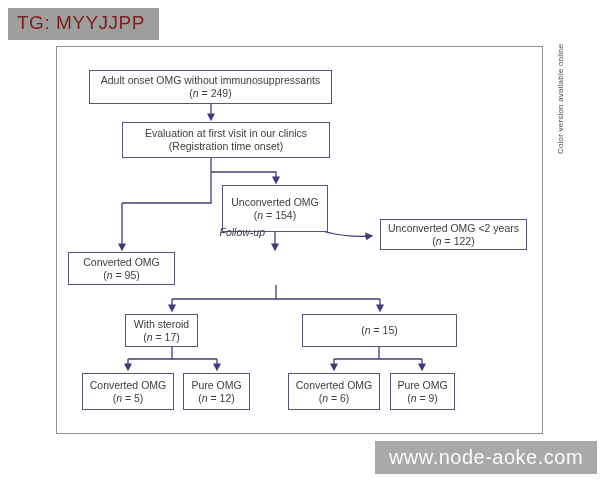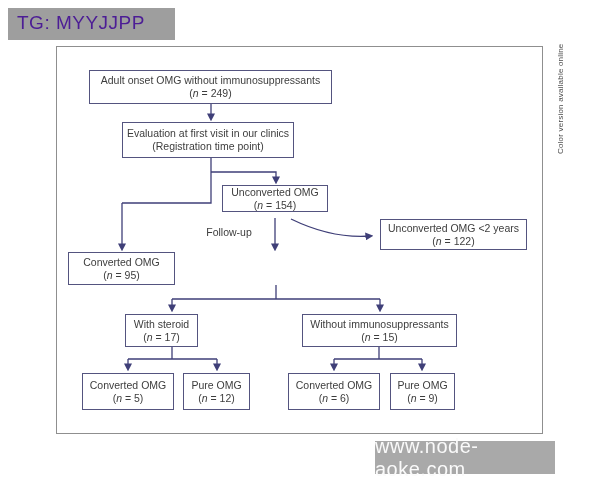--- a/index.html
+++ b/index.html
@@ -4,53 +4,53 @@
 <style>
   html,body{margin:0;padding:0;}
   body{
     width:600px;height:480px;position:relative;overflow:hidden;
     background:#ffffff;
     font-family:"Liberation Sans", sans-serif;
   }
   .page{position:absolute;inset:0;}
   .badge{
     position:absolute;left:8px;top:8px;height:30px;
-    background:#9e9e9e;color:#4c1d95;
+    background:#9e9e9e;color:#7f1d1d;
     font-size:19px;letter-spacing:.5px;
     display:flex;align-items:center;
-    padding:0 30px 2px 9px;
+    padding:0 14px 2px 9px;
   }
   .frame{
     position:absolute;left:56px;top:46px;width:485px;height:386px;
     border:1px solid #8f8f8f;background:#ffffff;
   }
   .side-caption{
     position:absolute;left:552px;top:43px;height:112px;width:16px;
     writing-mode:vertical-rl;transform:rotate(180deg);
     font-size:8px;color:#4b4b4b;letter-spacing:.2px;
     display:flex;align-items:center;justify-content:center;
     white-space:nowrap;
   }
   .watermark{
-    position:absolute;left:375px;top:441px;width:180px;height:33px;
+    position:absolute;left:375px;top:441px;width:222px;height:33px;
     background:#a9a9a9;color:#fafafa;font-size:20px;letter-spacing:.5px;
     display:flex;align-items:center;justify-content:center;
   }
   svg.connectors{position:absolute;inset:0;width:600px;height:480px;pointer-events:none;}
   .node{
     position:absolute;box-sizing:border-box;
     border:1px solid #54547f;background:#ffffff;
     display:flex;flex-direction:column;align-items:center;justify-content:center;
     font-size:10.5px;line-height:13px;color:#3d3d3d;text-align:center;
     white-space:nowrap;
   }
   .node .count i{font-style:italic;}
   .flow-label{
     position:absolute;left:193px;top:226px;width:72px;
-    font-size:10.5px;color:#3d3d3d;text-align:center;white-space:nowrap;
+    font-size:10.5px;color:#3d3d3d;text-align:right;white-space:nowrap;font-style:italic;
   }
 </style>
 </head>
 <body>
 
 <div class="page">
 
   <div class="badge">TG: MYYJJPP</div>
 
   <div class="frame"></div>
@@ -78,26 +78,26 @@
       <path d="M334 359 L334 369" marker-end="url(#ah)"></path>
       <path d="M422 359 L422 369" marker-end="url(#ah)"></path>
     </g>
   </svg>
 
   <div class="node" style="left:89px;top:70px;width:243px;height:34px">
     <span class="l1">Adult onset OMG without immunosuppressants</span>
     <span class="l2 count">(<i>n</i> = 249)</span>
   </div>
 
-  <div class="node" style="left:122px;top:122px;width:172px;height:36px">
+  <div class="node" style="left:122px;top:122px;width:208px;height:36px">
     <span class="l1">Evaluation at first visit in our clinics</span>
-    <span class="l2">(Registration time point)</span>
+    <span class="l2">(Registration time onset)</span>
   </div>
 
-  <div class="node" style="left:222px;top:185px;width:106px;height:27px">
+  <div class="node" style="left:222px;top:185px;width:106px;height:47px">
     <span class="l1">Unconverted OMG</span>
     <span class="l2 count">(<i>n</i> = 154)</span>
   </div>
 
   <div class="node" style="left:68px;top:252px;width:107px;height:33px">
     <span class="l1">Converted OMG</span>
     <span class="l2 count">(<i>n</i> = 95)</span>
   </div>
 
 
@@ -107,21 +107,20 @@
   </div>
 
   <div class="flow-label">Follow-up</div>
 
   <div class="node" style="left:125px;top:314px;width:73px;height:33px">
     <span class="l1">With steroid</span>
     <span class="l2 count">(<i>n</i> = 17)</span>
   </div>
 
   <div class="node" style="left:302px;top:314px;width:155px;height:33px">
-    <span class="l1">Without immunosuppressants</span>
     <span class="l2 count">(<i>n</i> = 15)</span>
   </div>
 
   <div class="node" style="left:82px;top:373px;width:92px;height:37px">
     <span class="l1">Converted OMG</span>
     <span class="l2 count">(<i>n</i> = 5)</span>
   </div>
 
   <div class="node" style="left:183px;top:373px;width:67px;height:37px">
     <span class="l1">Pure OMG</span>

